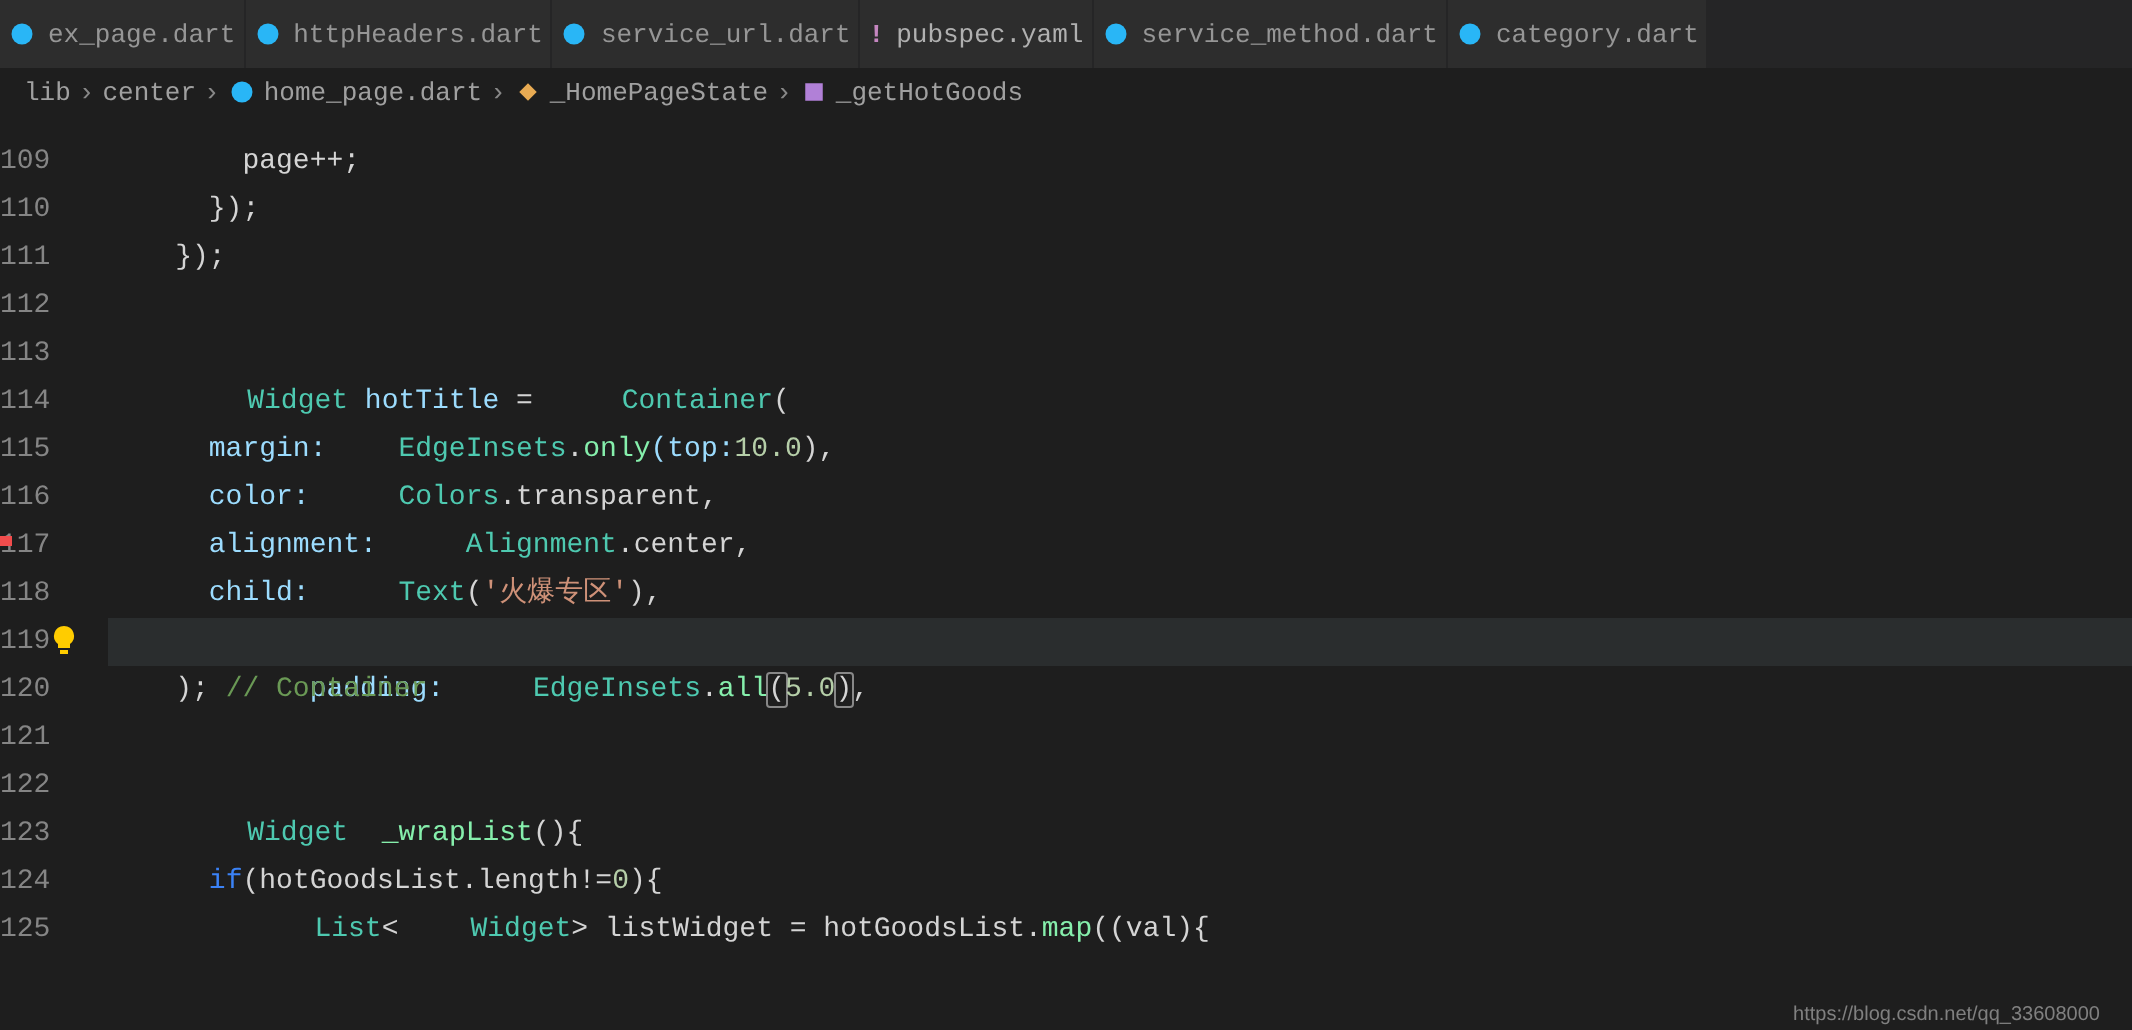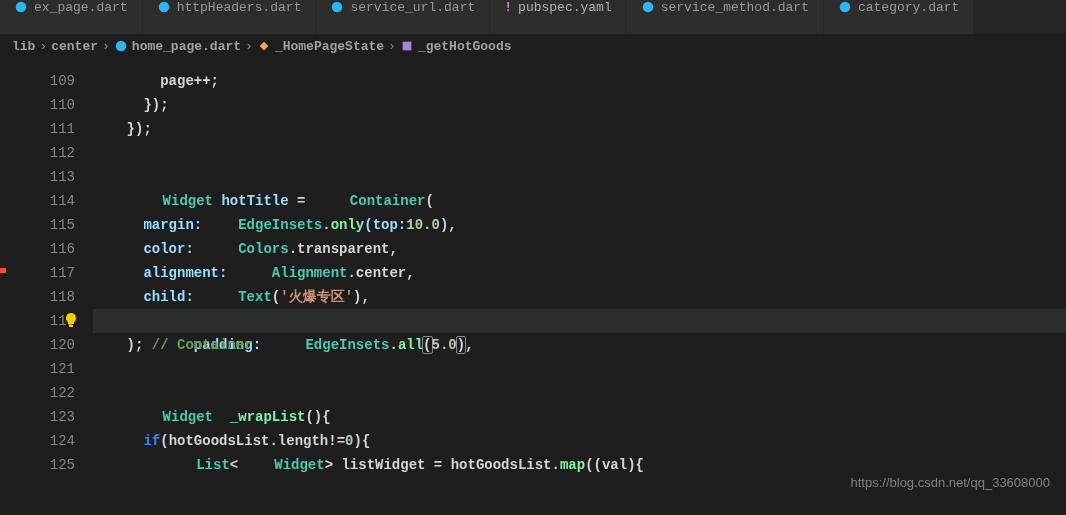--- a/index.html
+++ b/index.html
@@ -14,22 +14,22 @@
     position: relative;
   }
   .tabs {
     display: flex;
     height: 35px;
     background: #252526;
     border-bottom: 1px solid #1e1e1e;
   }
   .tab {
     display: flex;
-    align-items: flex-start;
-    padding: 0 14px;
+    align-items: center;
+    padding: 0 4px;
     background: #2d2d2d;
     border-right: 1px solid #252526;
     color: #969696;
     font-size: 13px;
     gap: 6px;
     white-space: nowrap;
   }
   .tab.yaml { color: #b0b0b0; }
   .file-icon {
     width: 14px;
@@ -39,39 +39,37 @@
   .breadcrumbs {
     display: flex;
     align-items: center;
     height: 22px;
     padding: 0 12px;
     background: #1e1e1e;
     color: #a0a0a0;
     font-size: 13px;
     gap: 4px;
   }
-  .crumb { display: inline-flex; align-items: flex-start; gap: 4px; font-weight: bold; }
+  .crumb { display: inline-flex; align-items: flex-start; gap: 4px; }
   .chev { color: #888; }
   .editor {
     display: flex;
     background: #1e1e1e;
   }
   .gutter {
     width: 54px;
-    text-align: right;
+    text-align: left;
     padding-right: 18px;
     color: #858585;
     user-select: none;
-    margin-left: 39px;
   }
   .gutter .ln { height: 24px; line-height: 24px; font-size: 14px; }
   .code {
     flex: 1;
     position: relative;
-    font-weight: bold;
   }
   .line {
     height: 24px;
     line-height: 24px;
     white-space: pre;
     position: relative;
   }
   .line.current { background: #2a2d2e; }
   .bulb {
     position: absolute;
@@ -92,23 +90,23 @@
     position: absolute;
     left: 0;
     top: 268px;
     width: 6px;
     height: 5px;
     background: #f14c4c;
   }
   .watermark {
     position: absolute;
     right: 16px;
-    bottom: 25px;
+    bottom: 2px;
     color: #808080;
-    font-size: 13px;
+    font-size: 10px;
     font-family: Arial, sans-serif;
   }
 </style>
 </head>
 <body>
 
 <div class="tabs">
   <div class="tab">
     <svg class="file-icon" viewBox="0 0 16 16">
         <circle cx="8" cy="8" r="6" fill="#29b6f6"></circle>

